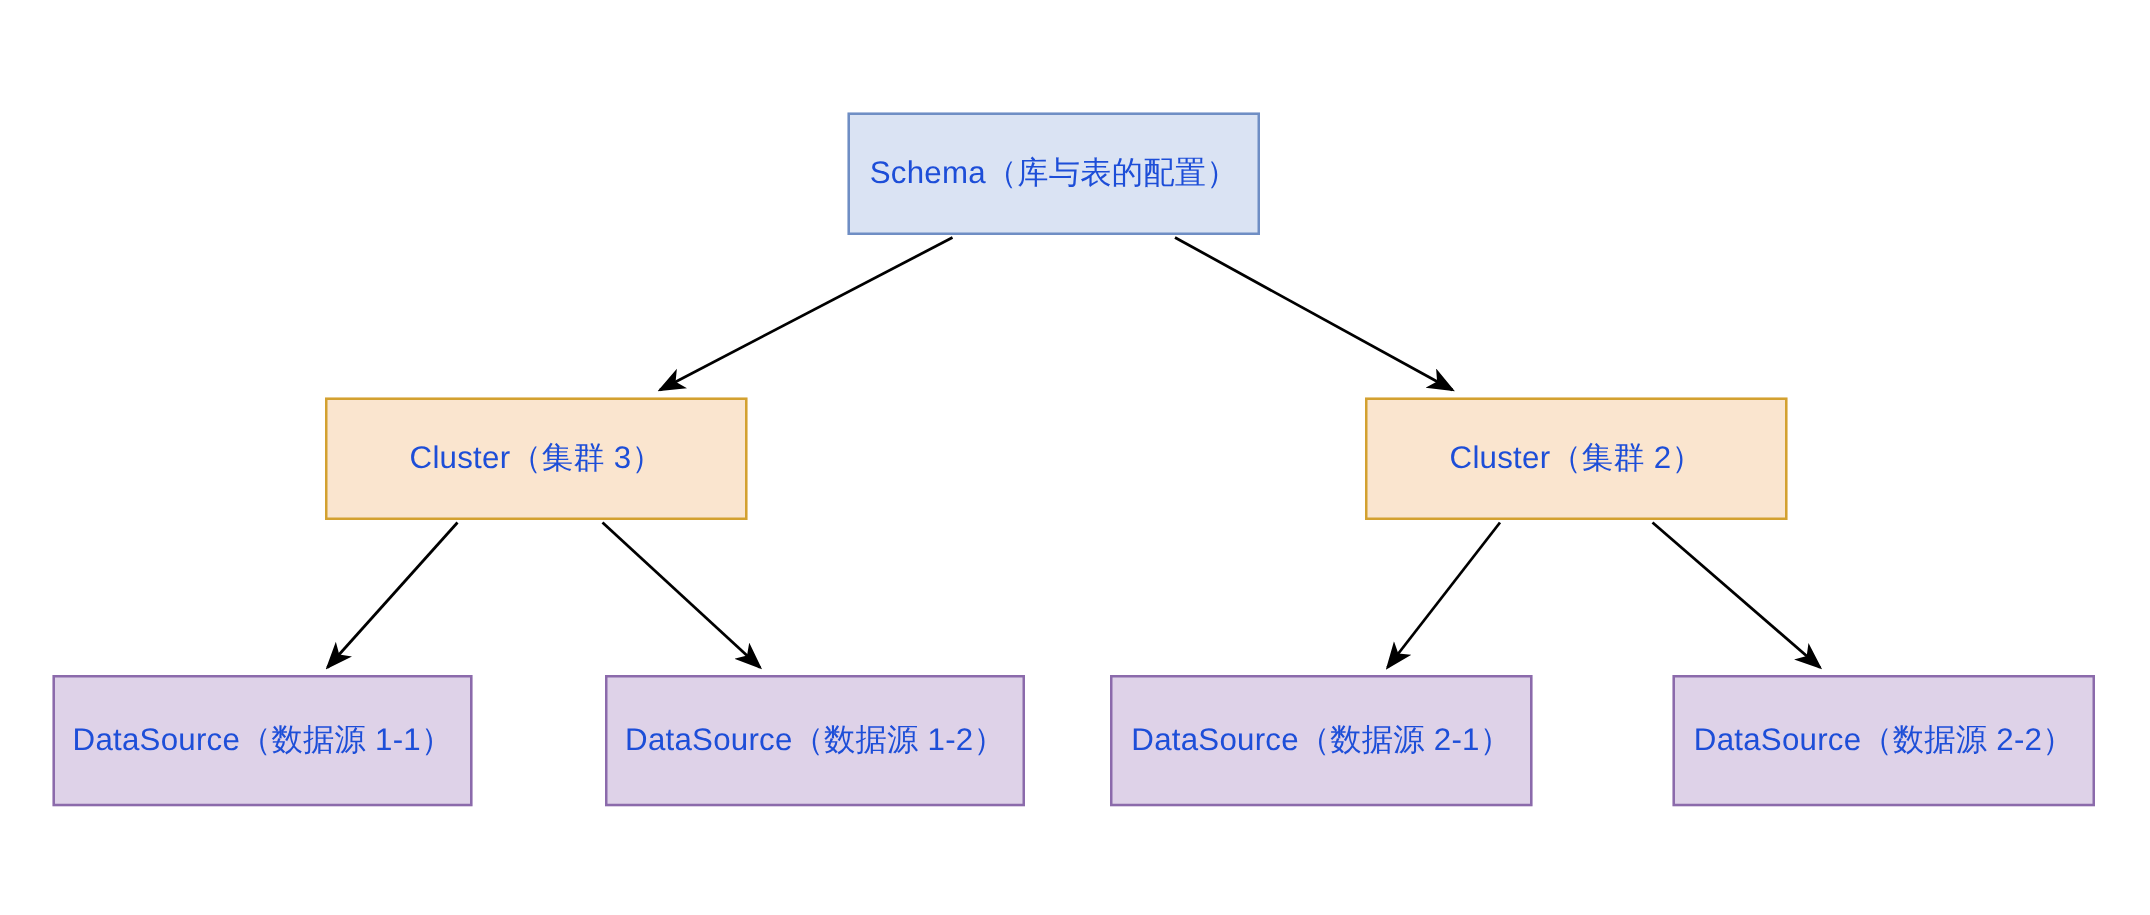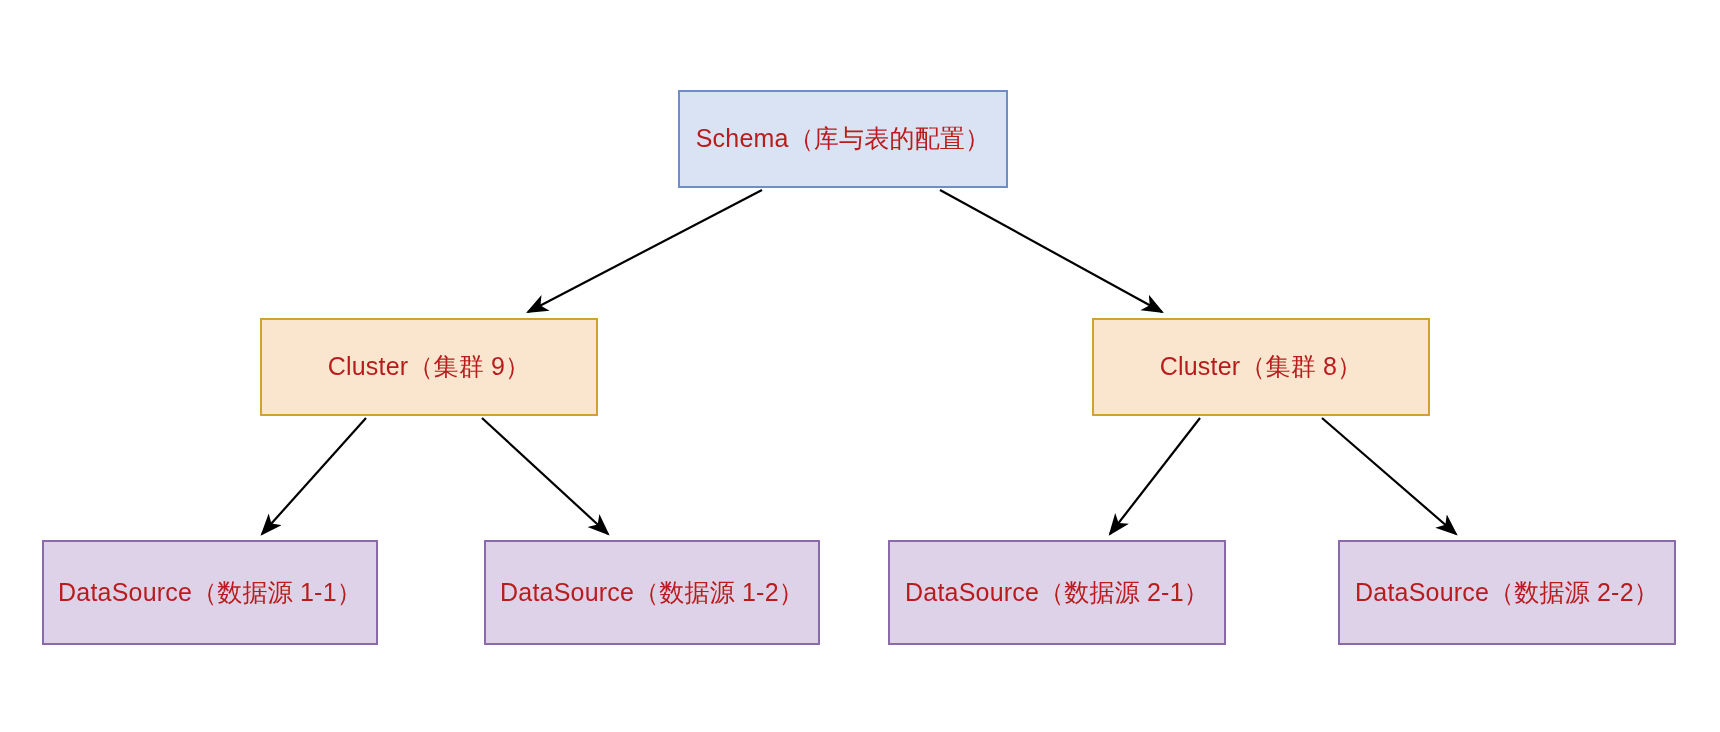--- a/index.html
+++ b/index.html
@@ -27,21 +27,21 @@
     height: 732px;
     pointer-events: none;
   }
   .node {
     position: absolute;
     box-sizing: border-box;
     display: flex;
     align-items: center;
     justify-content: center;
     text-align: center;
-    color: #b91c1c;
+    color: #1d4ed8;
     font-size: 25px;
     line-height: 1.25;
     letter-spacing: 0.2px;
     white-space: nowrap;
   }
   .node-schema {
     background: #dae3f3;
     border: 2px solid #6f8ec4;
   }
   .node-cluster {
@@ -83,25 +83,25 @@
     <g>
       <line x1="1322" y1="418" x2="1456" y2="534" stroke="#000000" stroke-width="2.2" marker-end="url(#arrowhead)"></line>
     </g>
   </svg>
 
   <div class="node node-schema" style="left:678px; top:90px; width:330px; height:98px;">
     <span>Schema（库与表的配置）</span>
   </div>
 
   <div class="node node-cluster" style="left:260px; top:318px; width:338px; height:98px;">
-    <span>Cluster（集群 9）</span>
+    <span>Cluster（集群 3）</span>
   </div>
 
   <div class="node node-cluster" style="left:1092px; top:318px; width:338px; height:98px;">
-    <span>Cluster（集群 8）</span>
+    <span>Cluster（集群 2）</span>
   </div>
 
   <div class="node node-datasource" style="left:42px; top:540px; width:336px; height:105px;">
     <span>DataSource（数据源 1-1）</span>
   </div>
 
   <div class="node node-datasource" style="left:484px; top:540px; width:336px; height:105px;justify-content:center;">
     <span>DataSource（数据源 1-2）</span>
   </div>
 

